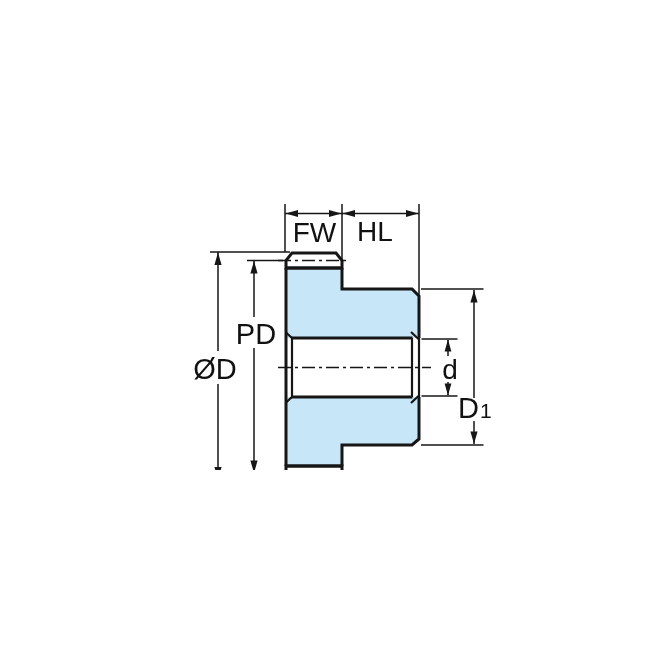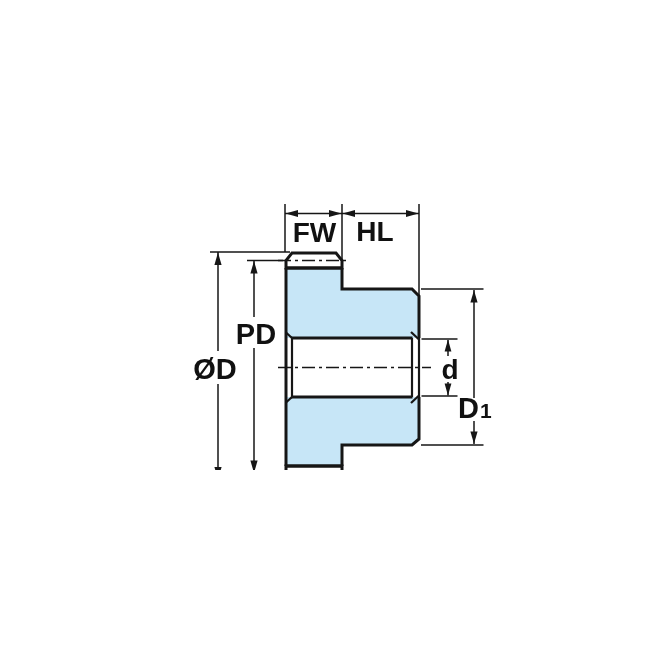--- a/index.html
+++ b/index.html
@@ -1,16 +1,16 @@
 <!DOCTYPE html>
 <html><head>
 <meta charset="utf-8">
 <style>
   html,body{margin:0;padding:0;background:#ffffff;}
-  .stage{position:relative;width:670px;height:470px;background:#ffffff;overflow:hidden;font-weight:bold;}
+  .stage{position:relative;width:670px;height:470px;background:#ffffff;overflow:hidden;}
   svg{display:block;}
   .ln-thick{stroke:#161616;stroke-width:3;fill:none;stroke-linejoin:miter;stroke-linecap:butt;}
   .ln-med{stroke:#161616;stroke-width:2.2;fill:none;}
   .ln-thin{stroke:#161616;stroke-width:1.5;fill:none;}
   .ln-cl{stroke:#161616;stroke-width:1.6;fill:none;stroke-dasharray:13 4 3 4;}
   .tooth{fill:#ffffff;stroke:#161616;stroke-width:3;stroke-linejoin:miter;}
   .arrow{fill:#161616;stroke:none;}
   .lbl{font-family:"Liberation Sans","DejaVu Sans",sans-serif;fill:#111111;}
 </style>
 </head>

